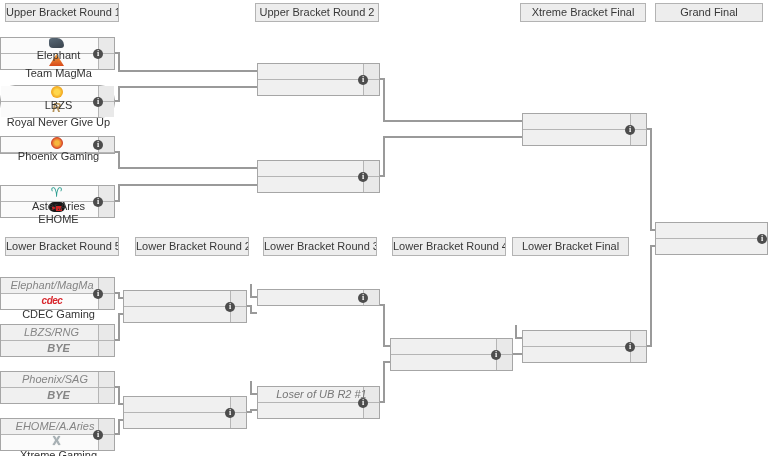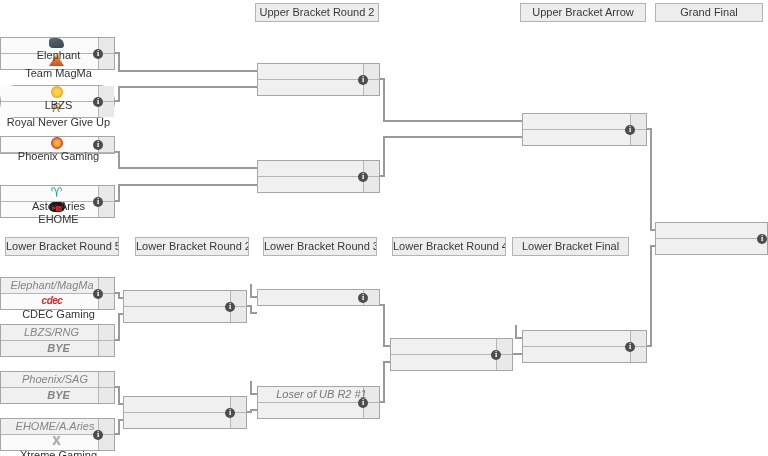--- a/index.html
+++ b/index.html
@@ -75,22 +75,23 @@
       <path d="M251 381 V394 H257"></path>
       <path d="M247 412 H251 V410 H257"></path>
       <path d="M380 305 H384 V346 H390"></path>
       <path d="M380 402 H384 V362 H390"></path>
       <path d="M516 325 V338 H522"></path>
       <path d="M513 354 H522"></path>
       <path d="M647 346 H651 V246 H655"></path>
     </g>
   </svg>
 
+  <div class="hdr" style="left:5px;top:3px;width:112px;">Upper Bracket Round 1</div>
   <div class="hdr" style="left:255px;top:3px;width:122px;">Upper Bracket Round 2</div>
-  <div class="hdr" style="left:520px;top:3px;width:124px;">Upper Bracket Arrow</div>
+  <div class="hdr" style="left:520px;top:3px;width:124px;">Xtreme Bracket Final</div>
   <div class="hdr" style="left:655px;top:3px;width:106px;">Grand Final</div>
 
   <div class="hdr" style="left:5px;top:237px;width:112px;">Lower Bracket Round 5</div>
   <div class="hdr" style="left:135px;top:237px;width:112px;">Lower Bracket Round 2</div>
   <div class="hdr" style="left:263px;top:237px;width:112px;">Lower Bracket Round 3</div>
   <div class="hdr" style="left:392px;top:237px;width:112px;">Lower Bracket Round 4</div>
   <div class="hdr" style="left:512px;top:237px;width:115px;text-align:center;">Lower Bracket Final</div>
 
   <div class="match" style="left:0;top:37px;width:113px;">
     <div class="slot top">

